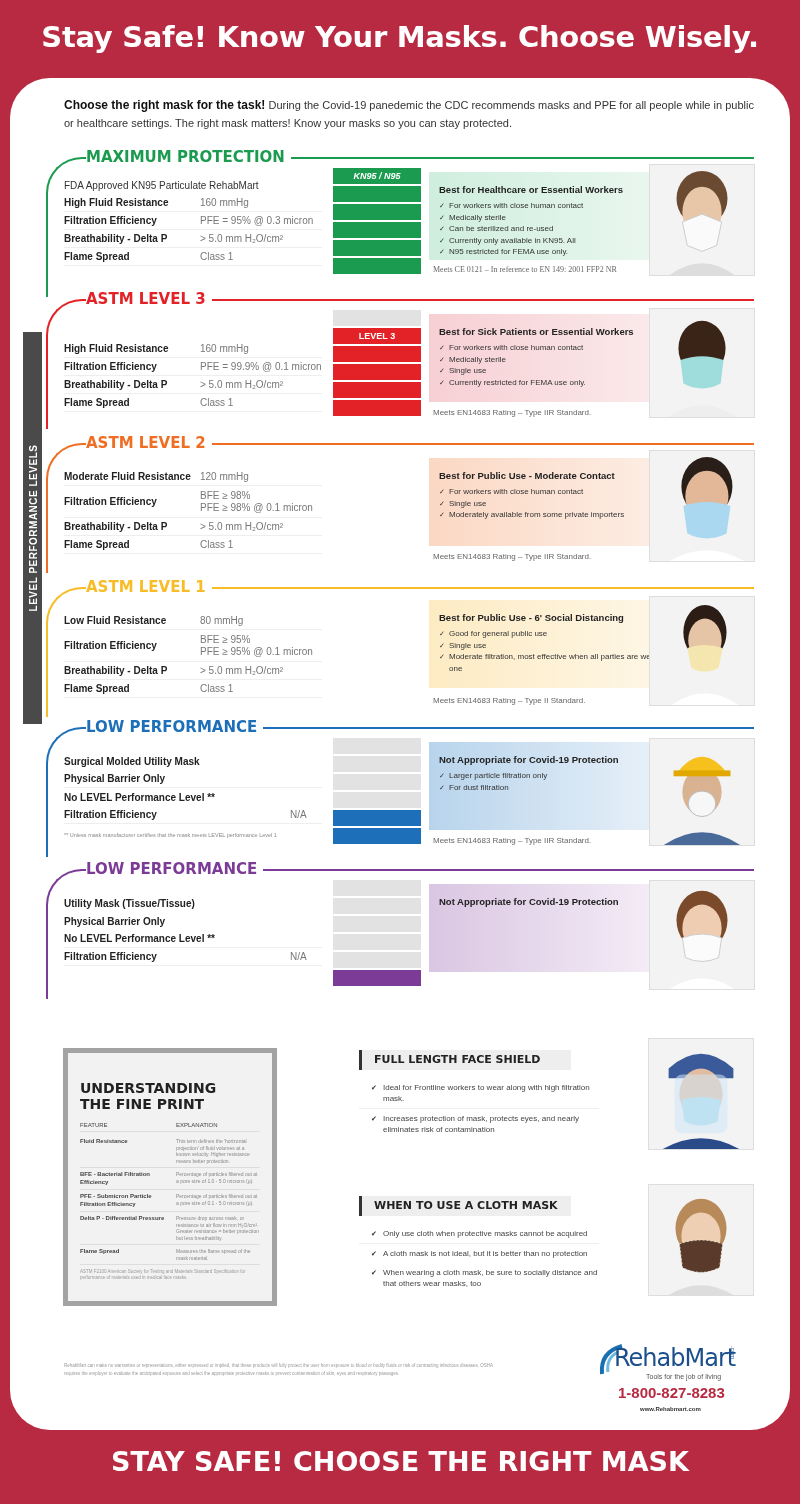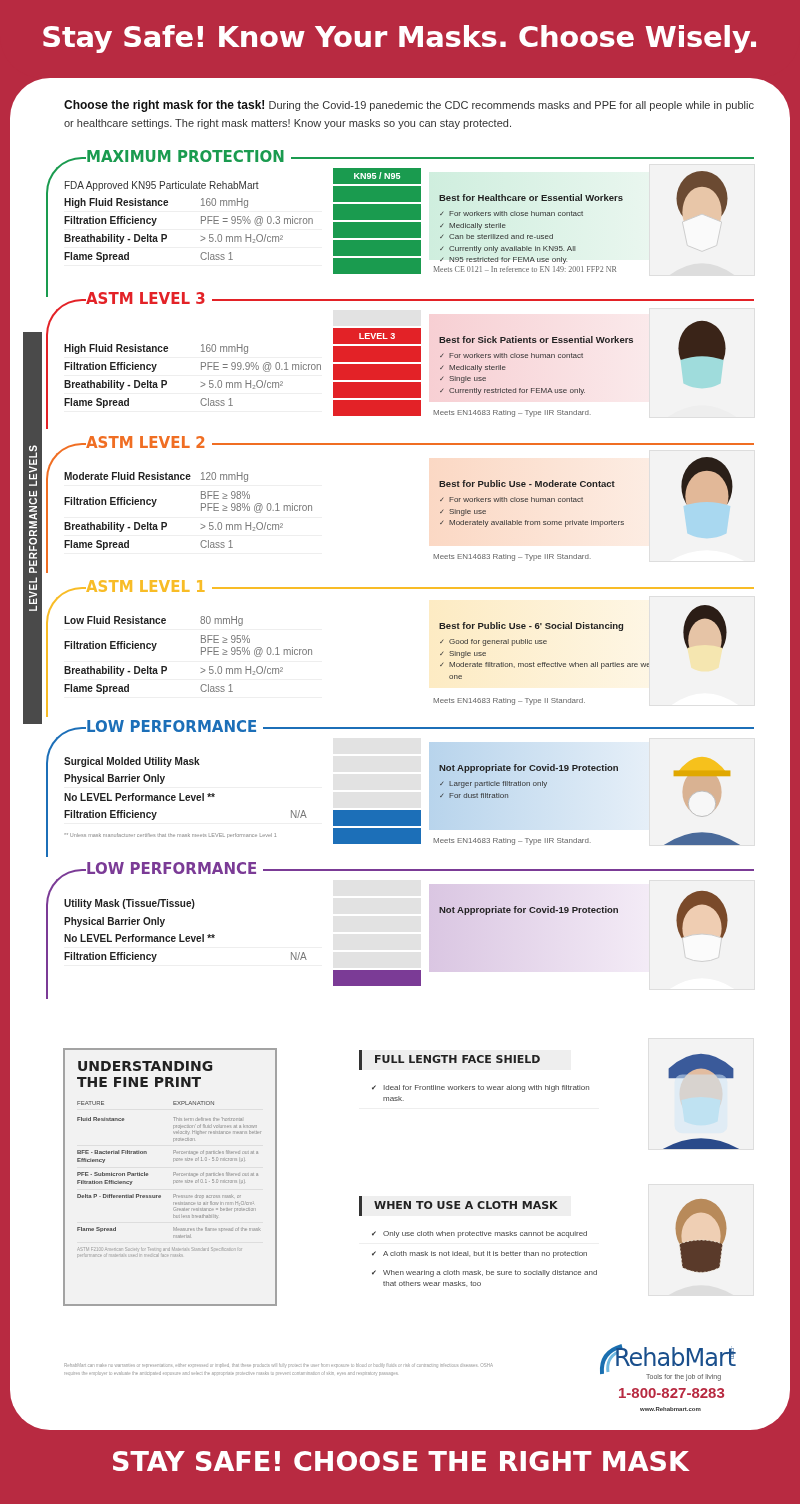--- a/index.html
+++ b/index.html
@@ -26,30 +26,30 @@
   .spec-table { position: absolute; left: 18px; width: 258px; font-size: 10px; }
   .spec-row { position: relative; display: flex; border-bottom: 1px solid #eee; align-items: center; }
   .spec-label { width: 136px; font-weight: bold; color: #222; }
   .spec-value { flex: 1; color: #777; line-height: 12px; }
   .spec-head { font-size: 10px; color: #333; height: 18px; display: flex; align-items: center; }
 
   .bars { position: absolute; left: 287px; width: 88px; }
   .bar { width: 88px; height: 16px; margin-bottom: 2px; color: #fff; font-size: 9px; font-weight: bold; text-align: center; line-height: 16px; }
   .bar.empty { background: #e2e2e2; }
 
-  .info-box { position: absolute; left: 383px; width: 260px; padding: 20px 10px; font-size: 8px; color: #333; }
+  .info-box { position: absolute; left: 383px; width: 260px; padding: 12px 10px; font-size: 8px; color: #333; }
   .info-title { font-weight: bold; font-size: 9.5px; color: #222; margin-bottom: 5px; }
   .info-item { line-height: 11.5px; padding-left: 10px; position: relative; }
   .info-item::before { content: "\2713"; position: absolute; left: 0; top: 0; font-size: 7px; }
   .meets { position: absolute; left: 387px; font-size: 8px; color: #666; }
 
   .photo { position: absolute; left: 603px; width: 106px; border: 1px solid #ddd; background: #f4f4f4; overflow: hidden; }
   .photo svg { width: 100%; height: 100%; display: block; }
 
-  .fine-print { position: absolute; left: 63px; top: 1048px; width: 214px; height: 258px; background: #f2f2f2; border: 2px solid #a3a3a3; padding: 8px 12px; }
+  .fine-print { position: absolute; left: 63px; top: 1048px; width: 214px; height: 258px; background: #f2f2f2; border: 5px solid #a3a3a3; padding: 27px 12px; }
   .fp-title { font-family: "DejaVu Sans", sans-serif; font-weight: bold; font-size: 14px; line-height: 16px; color: #222; margin-bottom: 10px; }
   .fp-head { display: flex; font-size: 6px; color: #444; border-bottom: 1px solid #ddd; padding-bottom: 3px; margin-bottom: 3px; }
   .fp-head span:first-child { width: 96px; }
   .fp-row { display: flex; font-size: 6px; color: #555; border-bottom: 1px solid #ddd; padding: 3px 0; line-height: 7.5px; }
   .fp-row .f { width: 96px; font-weight: bold; color: #444; }
   .fp-row .e { flex: 1; color: #888; font-size: 5px; line-height: 6.5px; }
   .fp-note { font-size: 4.5px; color: #999; margin-top: 4px; line-height: 6px; }
 
   .tip { position: absolute; left: 359px; width: 270px; }
   .tip-head { position: relative; height: 20px; background: #eee; width: 212px; border-left: 3px solid #333; }
@@ -100,21 +100,21 @@
     <div class="spec-row" style="height:18px;">
         <span class="spec-label">Breathability - Delta P</span>
         <span class="spec-value">&gt; 5.0 mm H₂O/cm²</span>
       </div>
     <div class="spec-row" style="height:18px;">
         <span class="spec-label">Flame Spread</span>
         <span class="spec-value">Class 1</span>
       </div>
   </div>
   <div class="bars" style="top:20px;">
-    <div class="bar" style="background:#1a9b4f;">KN95 / N95</div>
+    <div class="bar" style="background:#1a9b4f;font-style:italic;">KN95 / N95</div>
     <div class="bar" style="background:#1a9b4f;"></div>
     <div class="bar" style="background:#1a9b4f;"></div>
     <div class="bar" style="background:#1a9b4f;"></div>
     <div class="bar" style="background:#1a9b4f;"></div>
     <div class="bar" style="background:#1a9b4f;"></div>
   </div>
   <div class="info-box" style="top:24px;height:88px;background:linear-gradient(90deg,#cfeede,#eef8f2);">
     <div class="info-title">Best for Healthcare or Essential Workers</div>
     <div class="info-item" style="color:#333;">For workers with close human contact</div>
     <div class="info-item">Medically sterile</div>
@@ -377,20 +377,21 @@
     </div>
   <div class="fp-note">ASTM F2100 American Society for Testing and Materials Standard Specification for performance of materials used in medical face masks.</div>
 </div>
 
 <div class="tip" style="top:1050px;">
   <div class="tip-head">
       <span>FULL LENGTH FACE SHIELD</span>
     </div>
   <div style="height:8px;"></div>
   <div class="tip-item">Ideal for Frontline workers to wear along with high filtration mask.</div>
+  <div class="tip-item" style="border-bottom:none;">Increases protection of mask, protects eyes, and nearly eliminates risk of contamination</div>
 </div>
 <div class="photo" style="left:648px;top:1038px;width:106px;height:112px;">
   <svg viewBox="0 0 106 112">
       <rect width="106" height="112" fill="#f3f3f3"></rect>
       <path d="M20 30 Q53 0 86 30 L86 40 L20 40 Z" fill="#3a5a9a"></path>
       <ellipse cx="53" cy="56" rx="22" ry="26" fill="#e2bca0"></ellipse>
       <rect x="26" y="36" width="54" height="60" rx="8" fill="#cfe6f5" opacity="0.55"></rect>
       <path d="M33 62 Q53 56 73 62 L70 84 Q53 92 36 84 Z" fill="#bfe2f2"></path>
       <path d="M14 112 Q53 90 92 112" fill="#2a4a8a"></path>
     </svg>

